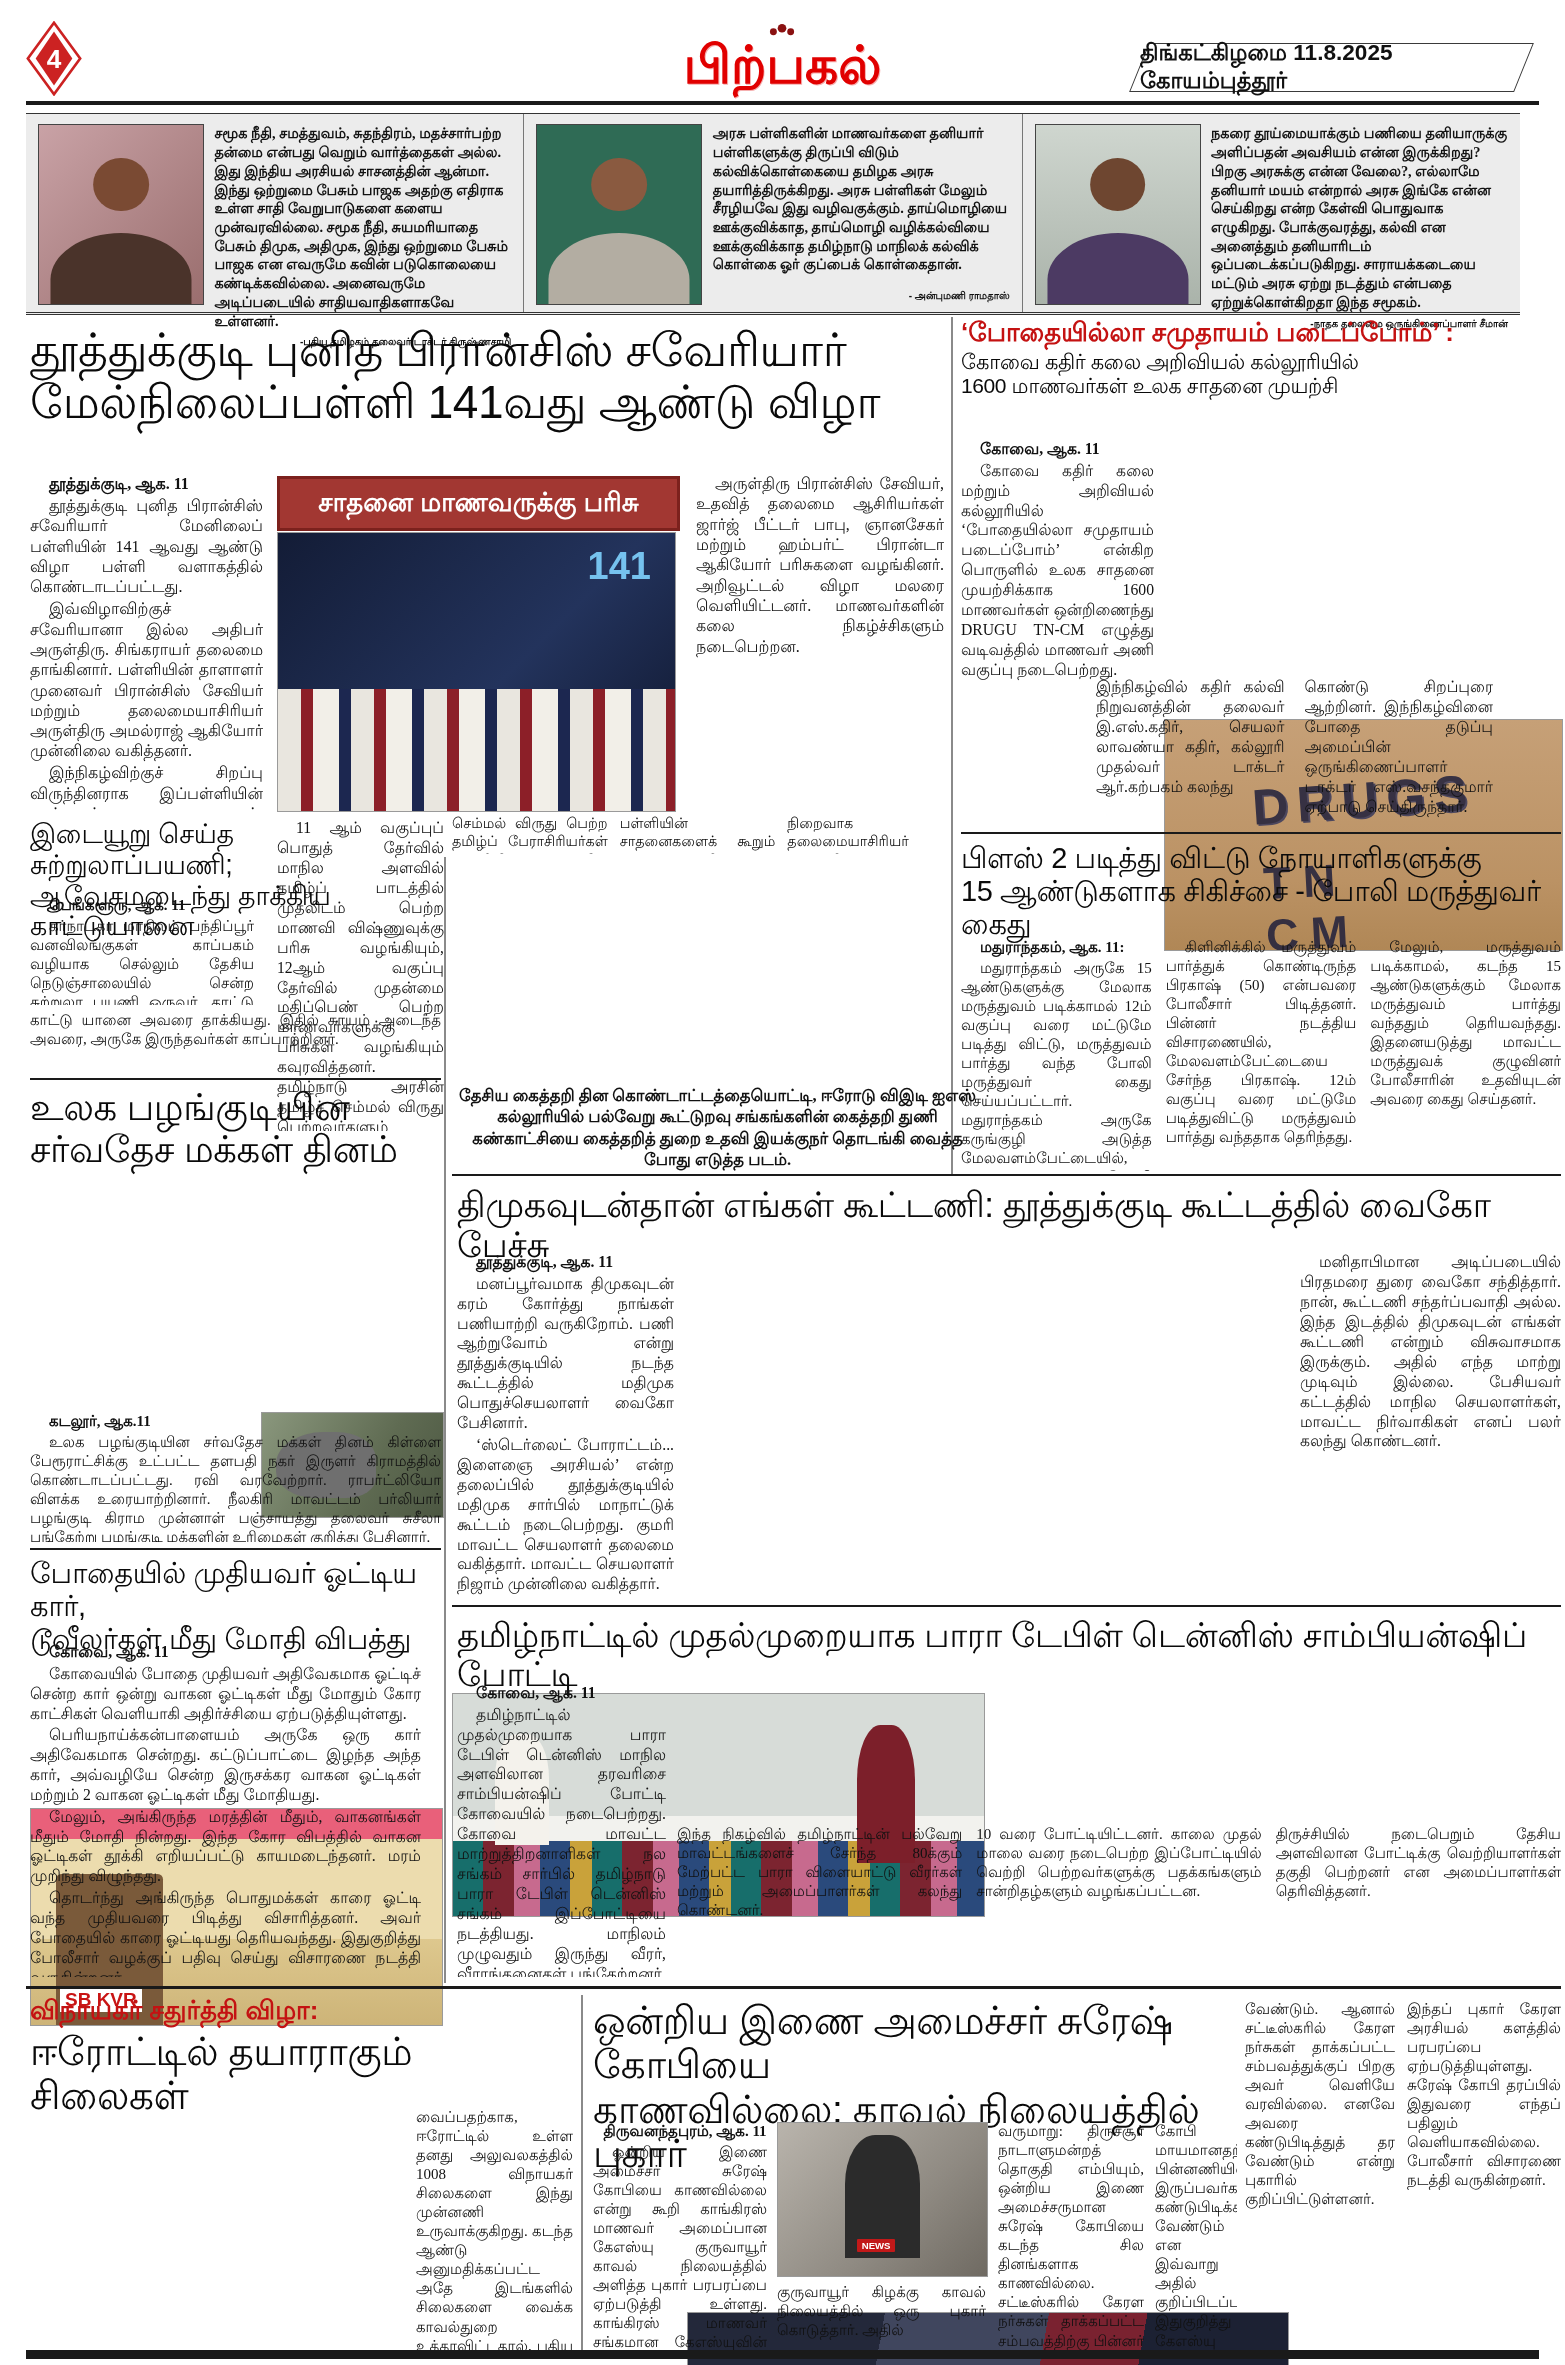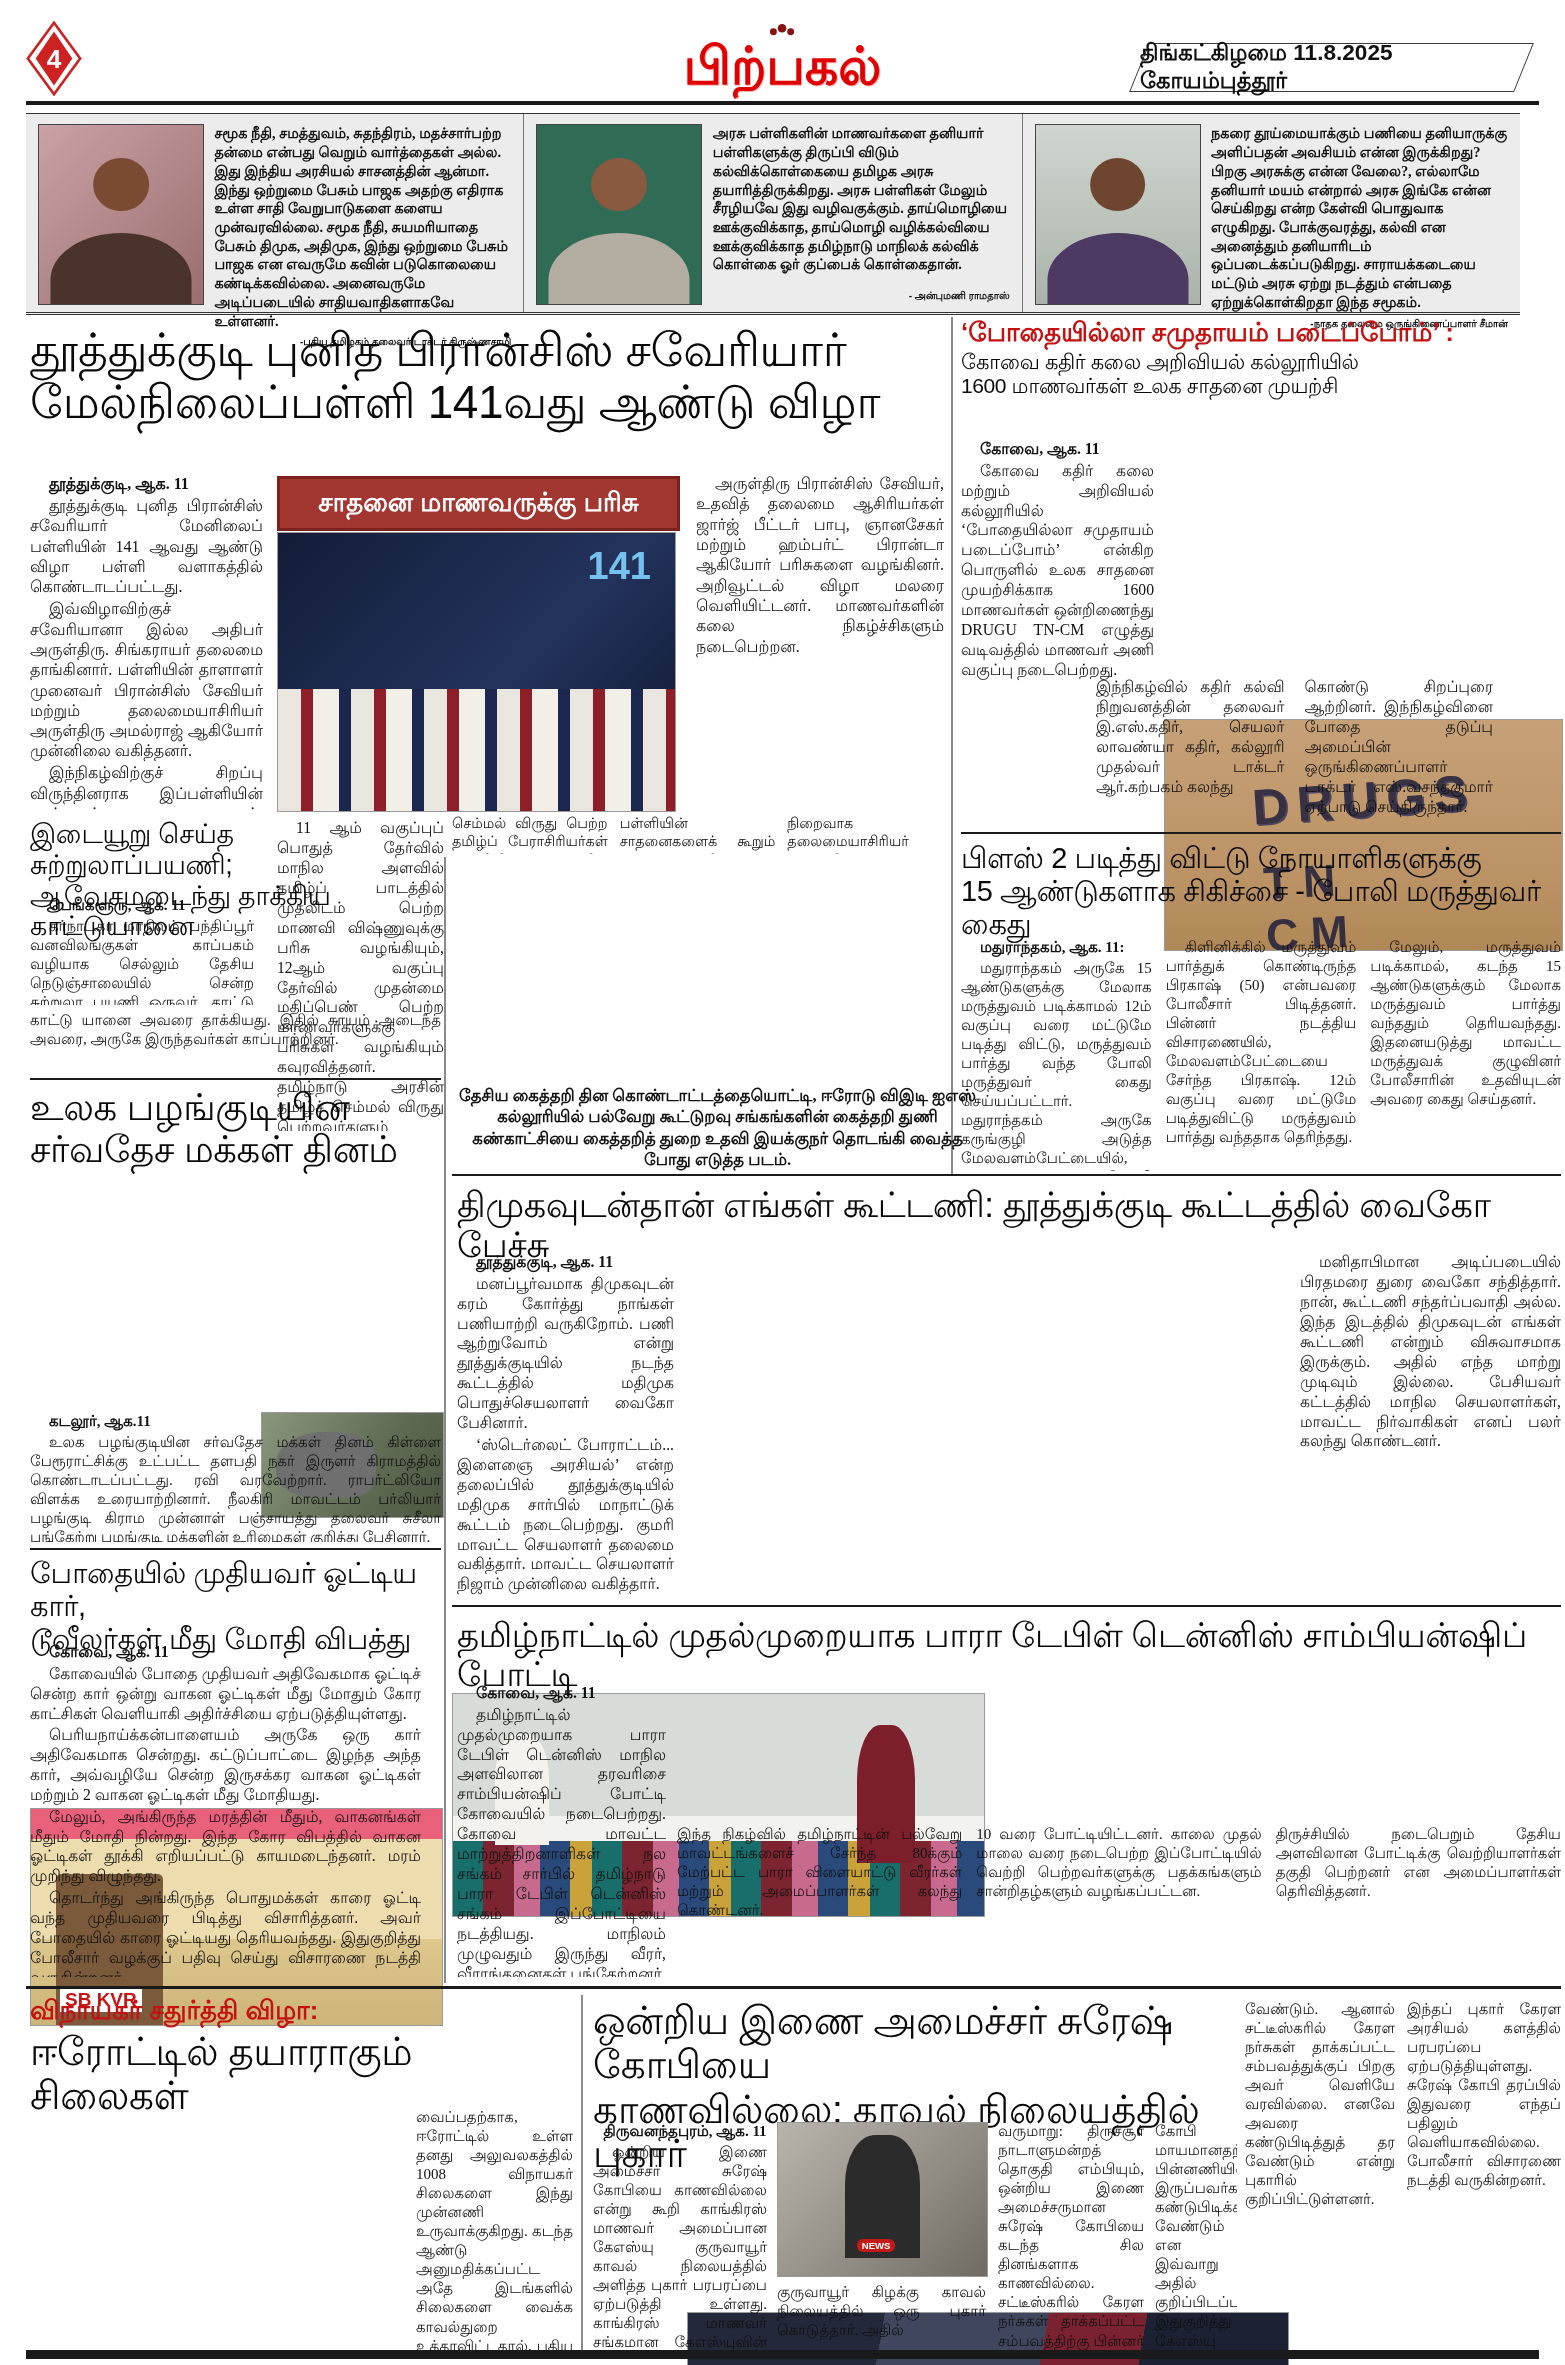--- a/index.html
+++ b/index.html
@@ -10,21 +10,21 @@
       line-height:1.14;white-space:pre-line;letter-spacing:-0.4px}
   .kicker{font-family:"Liberation Sans",sans-serif;font-weight:bold;color:#c41212;white-space:pre-line}
   .btxt{text-align:justify;overflow:hidden;line-height:1.27}
   .btxt p{margin:0 0 1.7px 0;text-indent:19px}
   .dateline{font-weight:bold;text-indent:22.6px;margin:0 0 1.7px 0}
   .rule{background:#1a1a1a}
   .vrule{background:#8a8a8a;width:1.7px}
   .photo{position:relative;overflow:hidden;border:0.9px solid #9a9a9a}
   .caption{font-weight:bold;text-align:center;line-height:1.3}
   
-  .masthead-txt{font-family:Liberation Sans, sans-serif;font-weight:bold;color:#e10000;
+  .masthead-txt{font-family:Liberation Serif, serif;font-weight:bold;color:#e10000;
       font-size:52px;line-height:1;text-shadow:0.9px 0.9px 0 #f5b0b0}
   .edition-skew{border:1.7px solid #3a3a3a;transform:skewX(-22deg);background:#fff;
       width:383px;height:47px}
   .edition-inner{transform:skewX(22deg);width:100%;height:100%;display:flex;align-items:center;
       justify-content:center;font-family:"Liberation Sans",sans-serif;font-weight:bold;font-size:22.6px}
   
   .qstrip{display:flex;background:#ececec;border-top:1.7px solid #333;border-bottom:3.5px double #333}
   .qcell{flex:1;display:flex;gap:10.4px;padding:10.4px 12px;border-right:1.7px solid #777;min-width:0}
   .qcell:last-child{border-right:none}
   .qphoto{width:164px;height:179px;flex:none;border:0.9px solid #444;position:relative;overflow:hidden}
@@ -282,21 +282,21 @@
   </div>
 
   <div class="abs" style="left:593px;top:2122px;width:644px;height:230px">
     <div class="abs btxt" style="left:0;top:0;width:174px;height:230px;font-size:15px">
       <p class="dateline" style="text-indent:10.4px">திருவனந்தபுரம், ஆக. 11</p>
       <p>ஒன்றிய இணை அமைச்சர் சுரேஷ் கோபியை காணவில்லை என்று கூறி காங்கிரஸ் மாணவர் அமைப்பான கேஎஸ்யு குருவாயூர் காவல் நிலையத்தில் அளித்த புகார் பரபரப்பை ஏற்படுத்தி உள்ளது. காங்கிரஸ் மாணவர் சங்கமான கேஎஸ்யுவின் திருச்சூர் மாவட்ட தலைவர் கோகுல் நேற்று</p>
     </div>
     <div class="abs" style="left:184px;top:0;width:209px;height:230px">
       <div class="photo ph-suresh" style="width:209px;height:153px">
         <div class="abs" style="left:32%;top:8%;width:36%;height:80%;background:#2b2b2b;border-radius:40% 40% 0 0"></div>
-        <span class="ovl" style="left:38%;bottom:16%;font-size:9.6px;color:#fff;background:#c21919;padding:0.9px 4.3px;border-radius:6px">NEWS</span>
+        <span class="ovl" style="left:38%;bottom:16%;font-size:9.6px;color:#fff;background:#c21919;padding:0.9px 4.3px;border-radius:1px">NEWS</span>
       </div>
       <div class="btxt" style="width:209px;height:71px;font-size:15px;margin-top:6px">
         <p style="text-indent:0">குருவாயூர் கிழக்கு காவல் நிலையத்தில் ஒரு புகார் கொடுத்தார். அதில்</p>
       </div>
     </div>
     <div class="abs btxt" style="left:405px;top:0;width:146px;height:230px;font-size:15px">
       <p style="text-indent:0">வருமாறு: திருச்சூர் நாடாளுமன்றத் தொகுதி எம்பியும், ஒன்றிய இணை அமைச்சருமான சுரேஷ் கோபியை கடந்த சில தினங்களாக காணவில்லை. சட்டீஸ்கரில் கேரள நர்சுகள் தாக்கப்பட்ட சம்பவத்திற்கு பின்னர் தான் அவர் மாயமானார். சுரேஷ்</p>
     </div>
     <div class="abs btxt" style="left:562px;top:0;width:82px;height:230px;font-size:15px">
       <p style="text-indent:0">கோபி மாயமானதற்கு பின்னணியில் இருப்பவர்களை கண்டுபிடிக்க வேண்டும் என இவ்வாறு அதில் குறிப்பிடப்பட்டுள்ளது. இதுகுறித்து கேஎஸ்யு தலைவர்கள் கூறுகையில்: ஒரு தொகுதி மக்களின் பிரதிநிதி தொகுதி மக்களை சந்திக்க</p>

